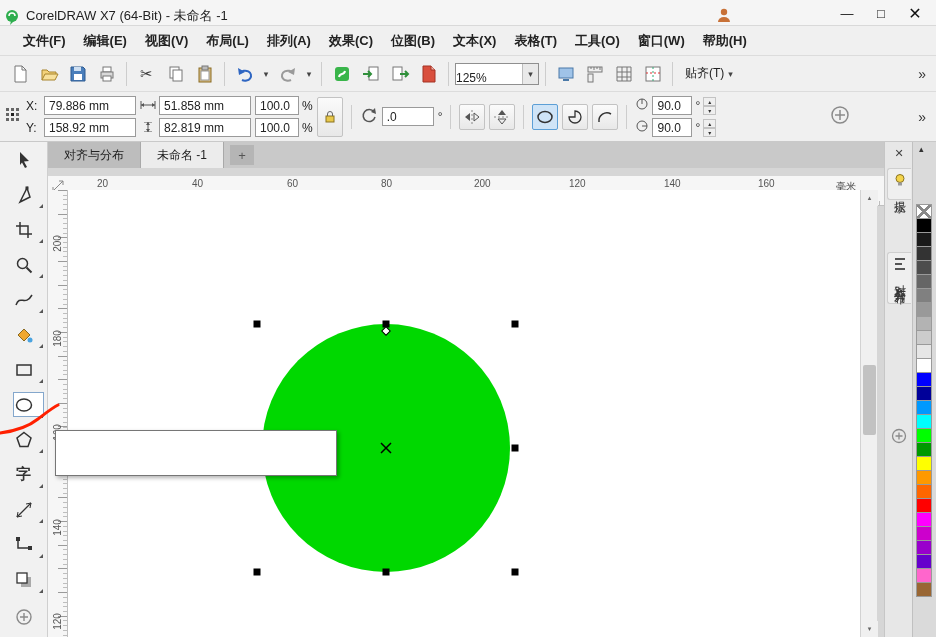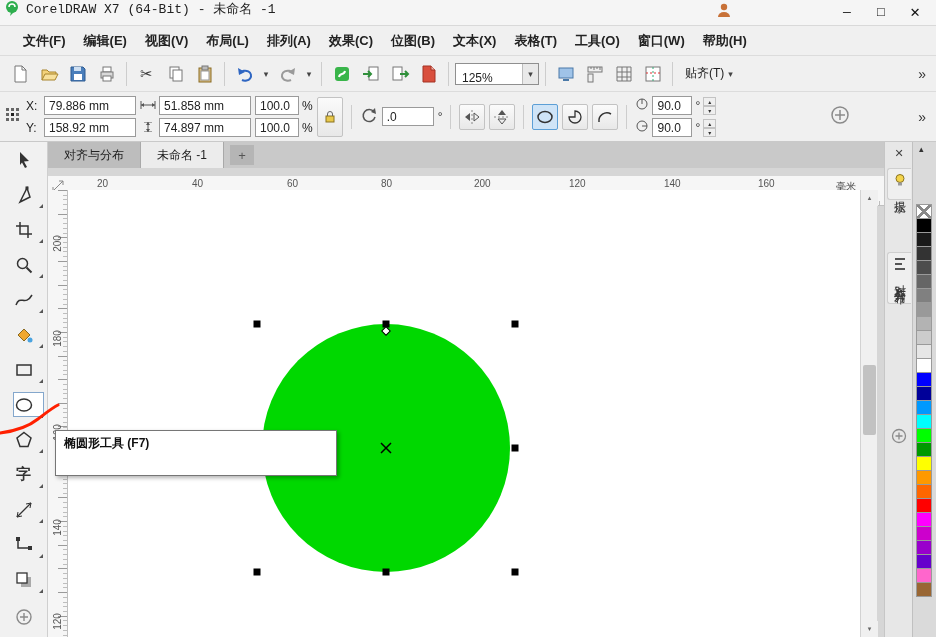--- a/index.html
+++ b/index.html
@@ -1,36 +1,36 @@
 <!DOCTYPE html>
 <html><head>
 <meta charset="utf-8">
 <style>
   * { margin:0; padding:0; box-sizing:border-box; }
   html,body { width:936px; height:637px; overflow:hidden; }
   body { font-family:"Liberation Sans","DejaVu Sans",sans-serif; background:#d6d6d6; position:relative; font-size:12px; color:#222; }
 
   
-  .titlebar { position:absolute; left:0; top:0; width:936px; height:26px; background:#f5f5f5; border-bottom:1px solid #d9d9d9; display:flex; align-items:flex-start; padding:0 4px;font-family:Liberation Mono, monospace; }
+  .titlebar { position:absolute; left:0; top:0; width:936px; height:26px; background:#f5f5f5; border-bottom:1px solid #d9d9d9; display:flex; align-items:flex-end; padding:0 4px; }
   .titlebar .title { font-size:13px; margin-left:6px; flex:0 0 auto; }
   .titlebar .tspacer { flex:1; }
   .winbtn { width:34px; height:24px; display:flex; align-items:center; justify-content:center; font-size:13px; color:#111; }
   .winbtn.close { font-size:16px; }
   .account { width:20px; height:20px; margin-right:96px; display:flex; align-items:center; justify-content:center; }
 
   .menubar { position:absolute; left:0; top:26px; width:936px; height:30px; background:#f0f0f0; border-bottom:1px solid #dcdcdc; display:flex; align-items:center; padding-left:14px; }
   .menuitem { padding:0 9px; height:100%; display:flex; align-items:center; font-size:13px;font-weight:bold; }
 
   .stdbar { position:absolute; left:0; top:56px; width:936px; height:36px; background:#f0f0f0; border-bottom:1px solid #dcdcdc; display:flex; align-items:center; padding-left:6px; gap:2px; }
   .tbtn { width:27px; height:27px; display:flex; align-items:center; justify-content:center; border-radius:2px; }
   .tbtn.narrow { width:12px; }
   .vsep { width:1px; height:24px; background:#cdcdcd; margin:0 4px; flex:0 0 auto; }
   .caret { font-size:9px; color:#444; }
   .combo { width:84px; height:22px; background:#fff; border:1px solid #8f8f8f; display:flex; align-items:center; }
-  .combo .cval { flex:1; padding-left:6px; font-size:12px;margin-top:8px; }
+  .combo .cval { flex:1; padding-left:0; font-size:12px;margin-top:8px; }
   .combo .cbtn { width:16px; height:100%; background:#e9e9e9; border-left:1px solid #bdbdbd; display:flex; align-items:center; justify-content:center; }
   .snapbtn { display:flex; align-items:center; gap:4px; padding:0 6px; height:26px; font-size:12px; }
   .overflow { font-size:14px; color:#333; margin-left:auto; padding:0 10px; }
   .cutglyph { font-size:15px; color:#3c3c3c; }
 
   .propbar { position:absolute; left:0; top:92px; width:936px; height:50px; background:#f0f0f0; border-bottom:1px solid #c9c9c9; display:flex; align-items:center; padding-left:4px; gap:4px; }
   .pcol { display:flex; flex-direction:column; gap:3px; }
   .prow { display:flex; align-items:center; gap:3px; height:19px; }
   .plab { width:15px; font-size:12px; }
   .pin { background:#fff; border:1px solid #9a9a9a; height:19px; display:flex; align-items:center; padding:0 4px; font-size:12px; }
@@ -299,21 +299,21 @@
             </svg></span>
         <span class="pin w80">51.858 mm</span>
       </div>
       <div class="prow">
         <span><svg width="16" height="10" viewBox="0 0 16 10">
               <g transform="rotate(90 8 5)">
                 <path d="M3,1 v8 M13,1 v8 M3,5 h10" stroke="#555" fill="none"></path>
                 <path d="M6,3 L3,5 L6,7 Z M10,3 L13,5 L10,7 Z" fill="#555"></path>
               </g>
             </svg></span>
-        <span class="pin w80">74.897 mm</span>
+        <span class="pin w80">82.819 mm</span>
       </div>
     </div>
     <div class="pcol">
       <div class="prow">
         <span class="pin w44">100.0</span>
         <span>%</span>
       </div>
       <div class="prow">
         <span class="pin w44">100.0</span>
         <span>%</span>
@@ -585,16 +585,15 @@
       <div class="swatch" style="background-color: rgb(255, 102, 204);"></div>
       <div class="swatch" style="background-color: rgb(153, 102, 51);"></div>
     </div>
   </div>
 
   <svg class="annotation">
     <path d="M0,433 C16,431 28,427 38,419 C46,413 52,408 58,405" fill="none" stroke-width="3" stroke-linecap="round" stroke="#ff2000"></path>
   </svg>
 
   <div class="tooltip">
-    <div class="tt">椭圆形工具 (F7)</div>
   </div>
 
 </div>
 
 </body></html>

